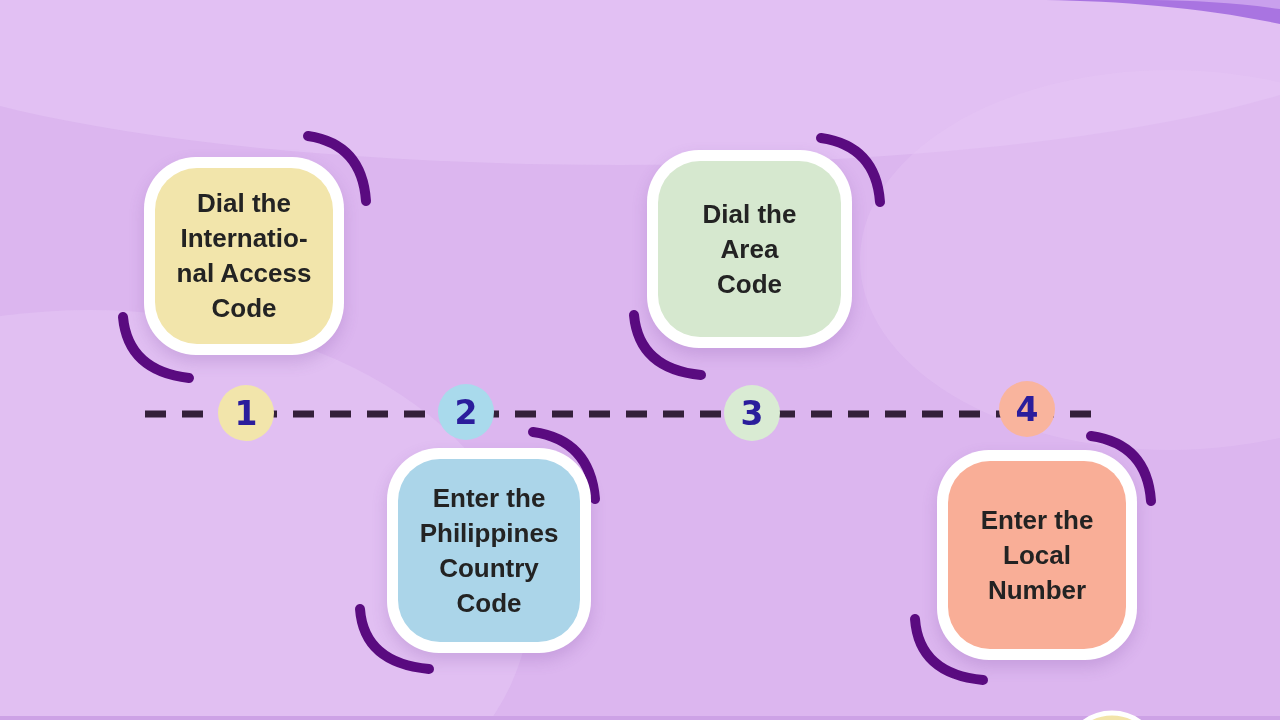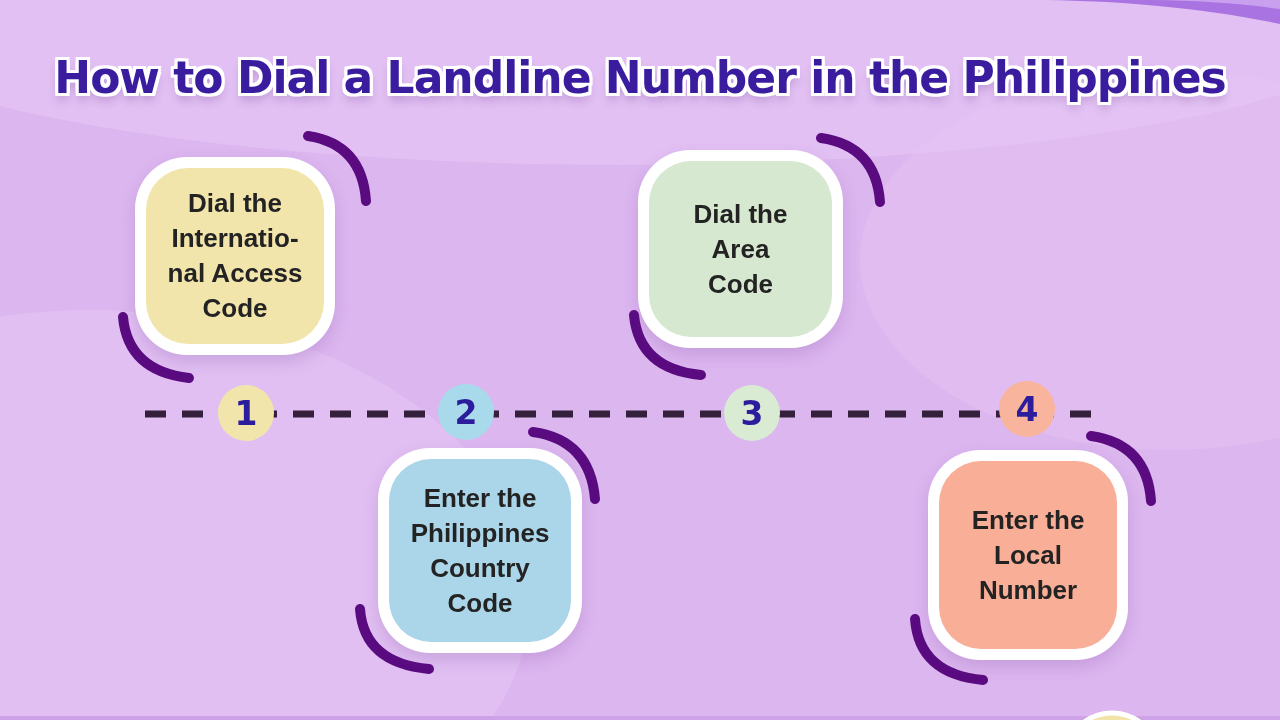--- a/index.html
+++ b/index.html
@@ -19,20 +19,21 @@
       -3px -3px 0 #fff, 3px -3px 0 #fff, -3px 3px 0 #fff, 3px 3px 0 #fff,
       -3px 0 0 #fff, 3px 0 0 #fff, 0 -3px 0 #fff, 0 3px 0 #fff,
       -2px -2px 0 #fff, 2px -2px 0 #fff, -2px 2px 0 #fff, 2px 2px 0 #fff,
       0 7px 10px rgba(90,40,130,0.30);
   }
 
   .card {
     position:absolute; background:#ffffff; border-radius:52px;
     padding:11px; box-sizing:border-box;
     box-shadow:0 7px 16px rgba(110,60,150,0.20);
+    margin-left:9px;
   }
   .card-body {
     width:100%; height:100%; border-radius:42px;
     display:flex; align-items:center; justify-content:center;
   }
   .card-label {
     text-align:center; white-space:pre-line;
     font-weight:700; font-size:26px; line-height:35px; color:#232323;
   }
   #card-1 { left:135px; top:157px; width:200px; height:198px; }
@@ -76,21 +77,20 @@
     <path d="M 821 138 Q 876 146 880 202" fill="none" stroke-width="10" stroke-linecap="round" stroke="#5A0B80"></path>
     <path d="M 634 315 Q 639 369 701 375" fill="none" stroke-width="10" stroke-linecap="round" stroke="#5A0B80"></path>
 
     <path d="M 533 432 Q 590 440 595 499" fill="none" stroke-width="10" stroke-linecap="round" stroke="#5A0B80"></path>
     <path d="M 360 609 Q 364 663 429 669" fill="none" stroke-width="10" stroke-linecap="round" stroke="#5A0B80"></path>
 
     <path d="M 1091 436 Q 1147 444 1151 501" fill="none" stroke-width="10" stroke-linecap="round" stroke="#5A0B80"></path>
     <path d="M 915 619 Q 919 674 983 680" fill="none" stroke-width="10" stroke-linecap="round" stroke="#5A0B80"></path>
   </svg>
 
-  <div class="title" style="color: rgb(58, 29, 158);">How to Dial a Landline Number in the Philippines</div>
 
   <div class="card" id="card-1">
     <div class="card-body" style="background: rgb(242, 229, 171);">
       <div class="card-label">Dial the
 Internatio-
 nal Access
 Code</div>
     </div>
   </div>
 

